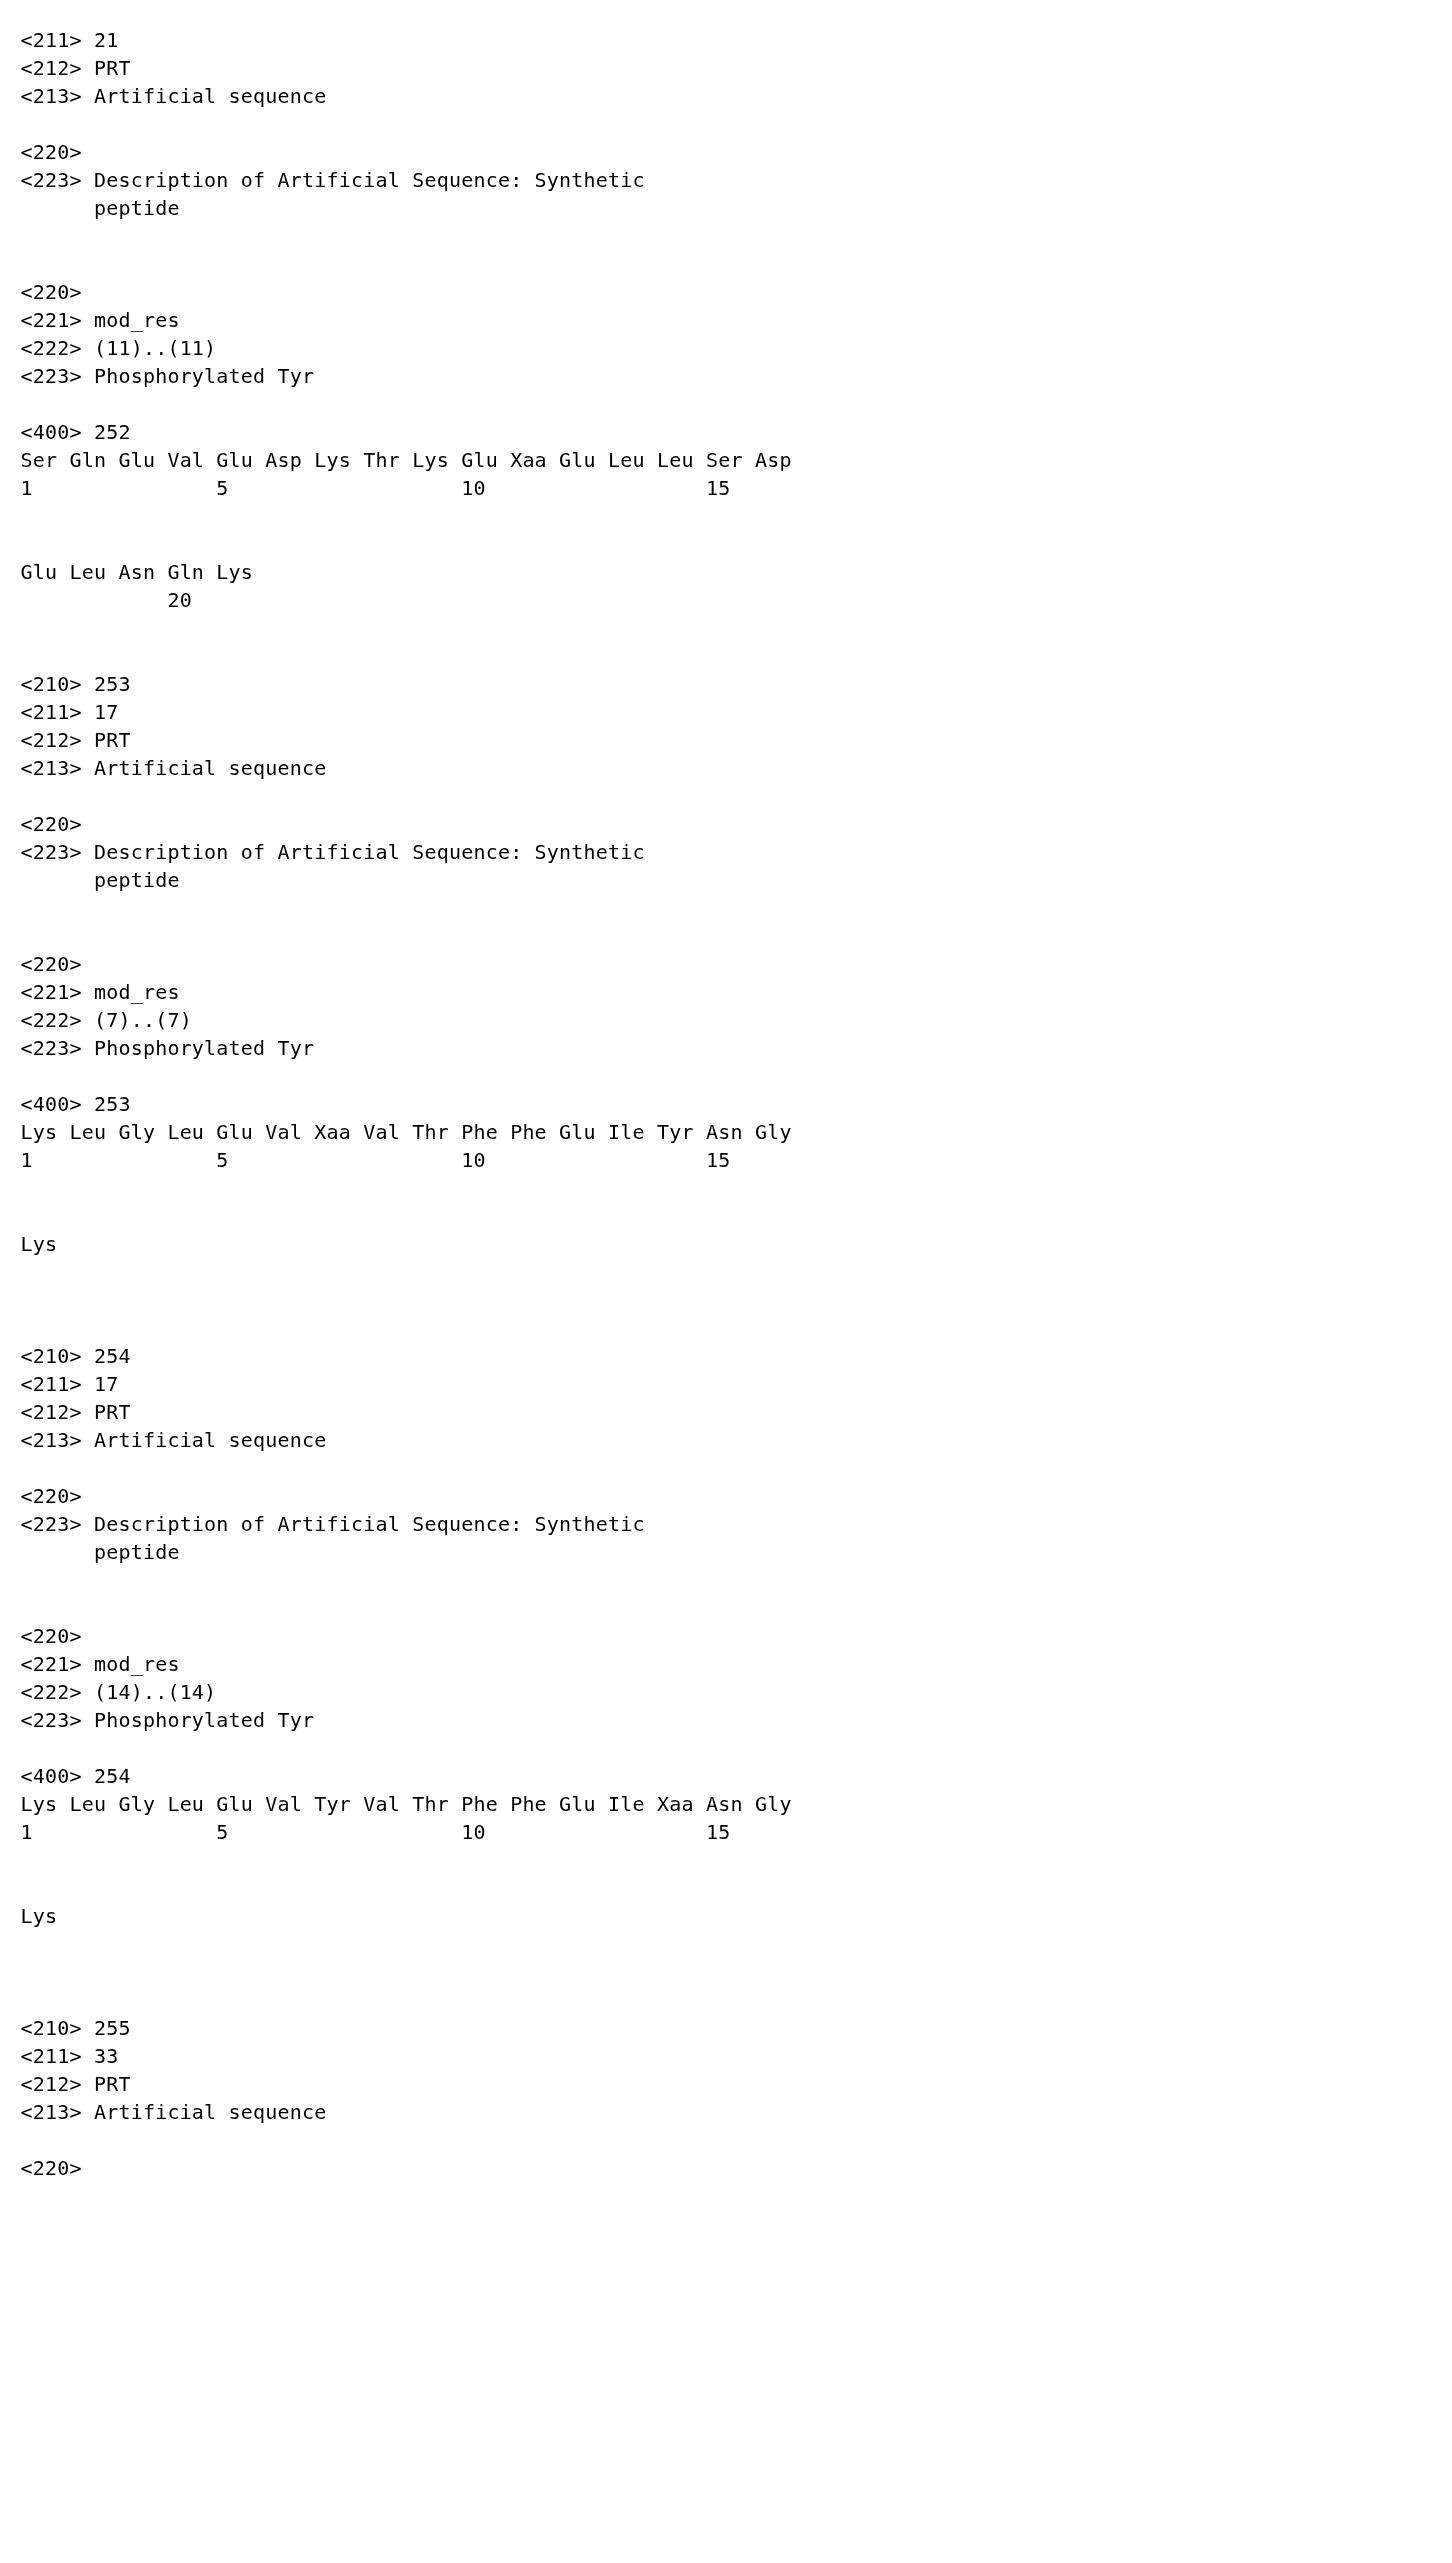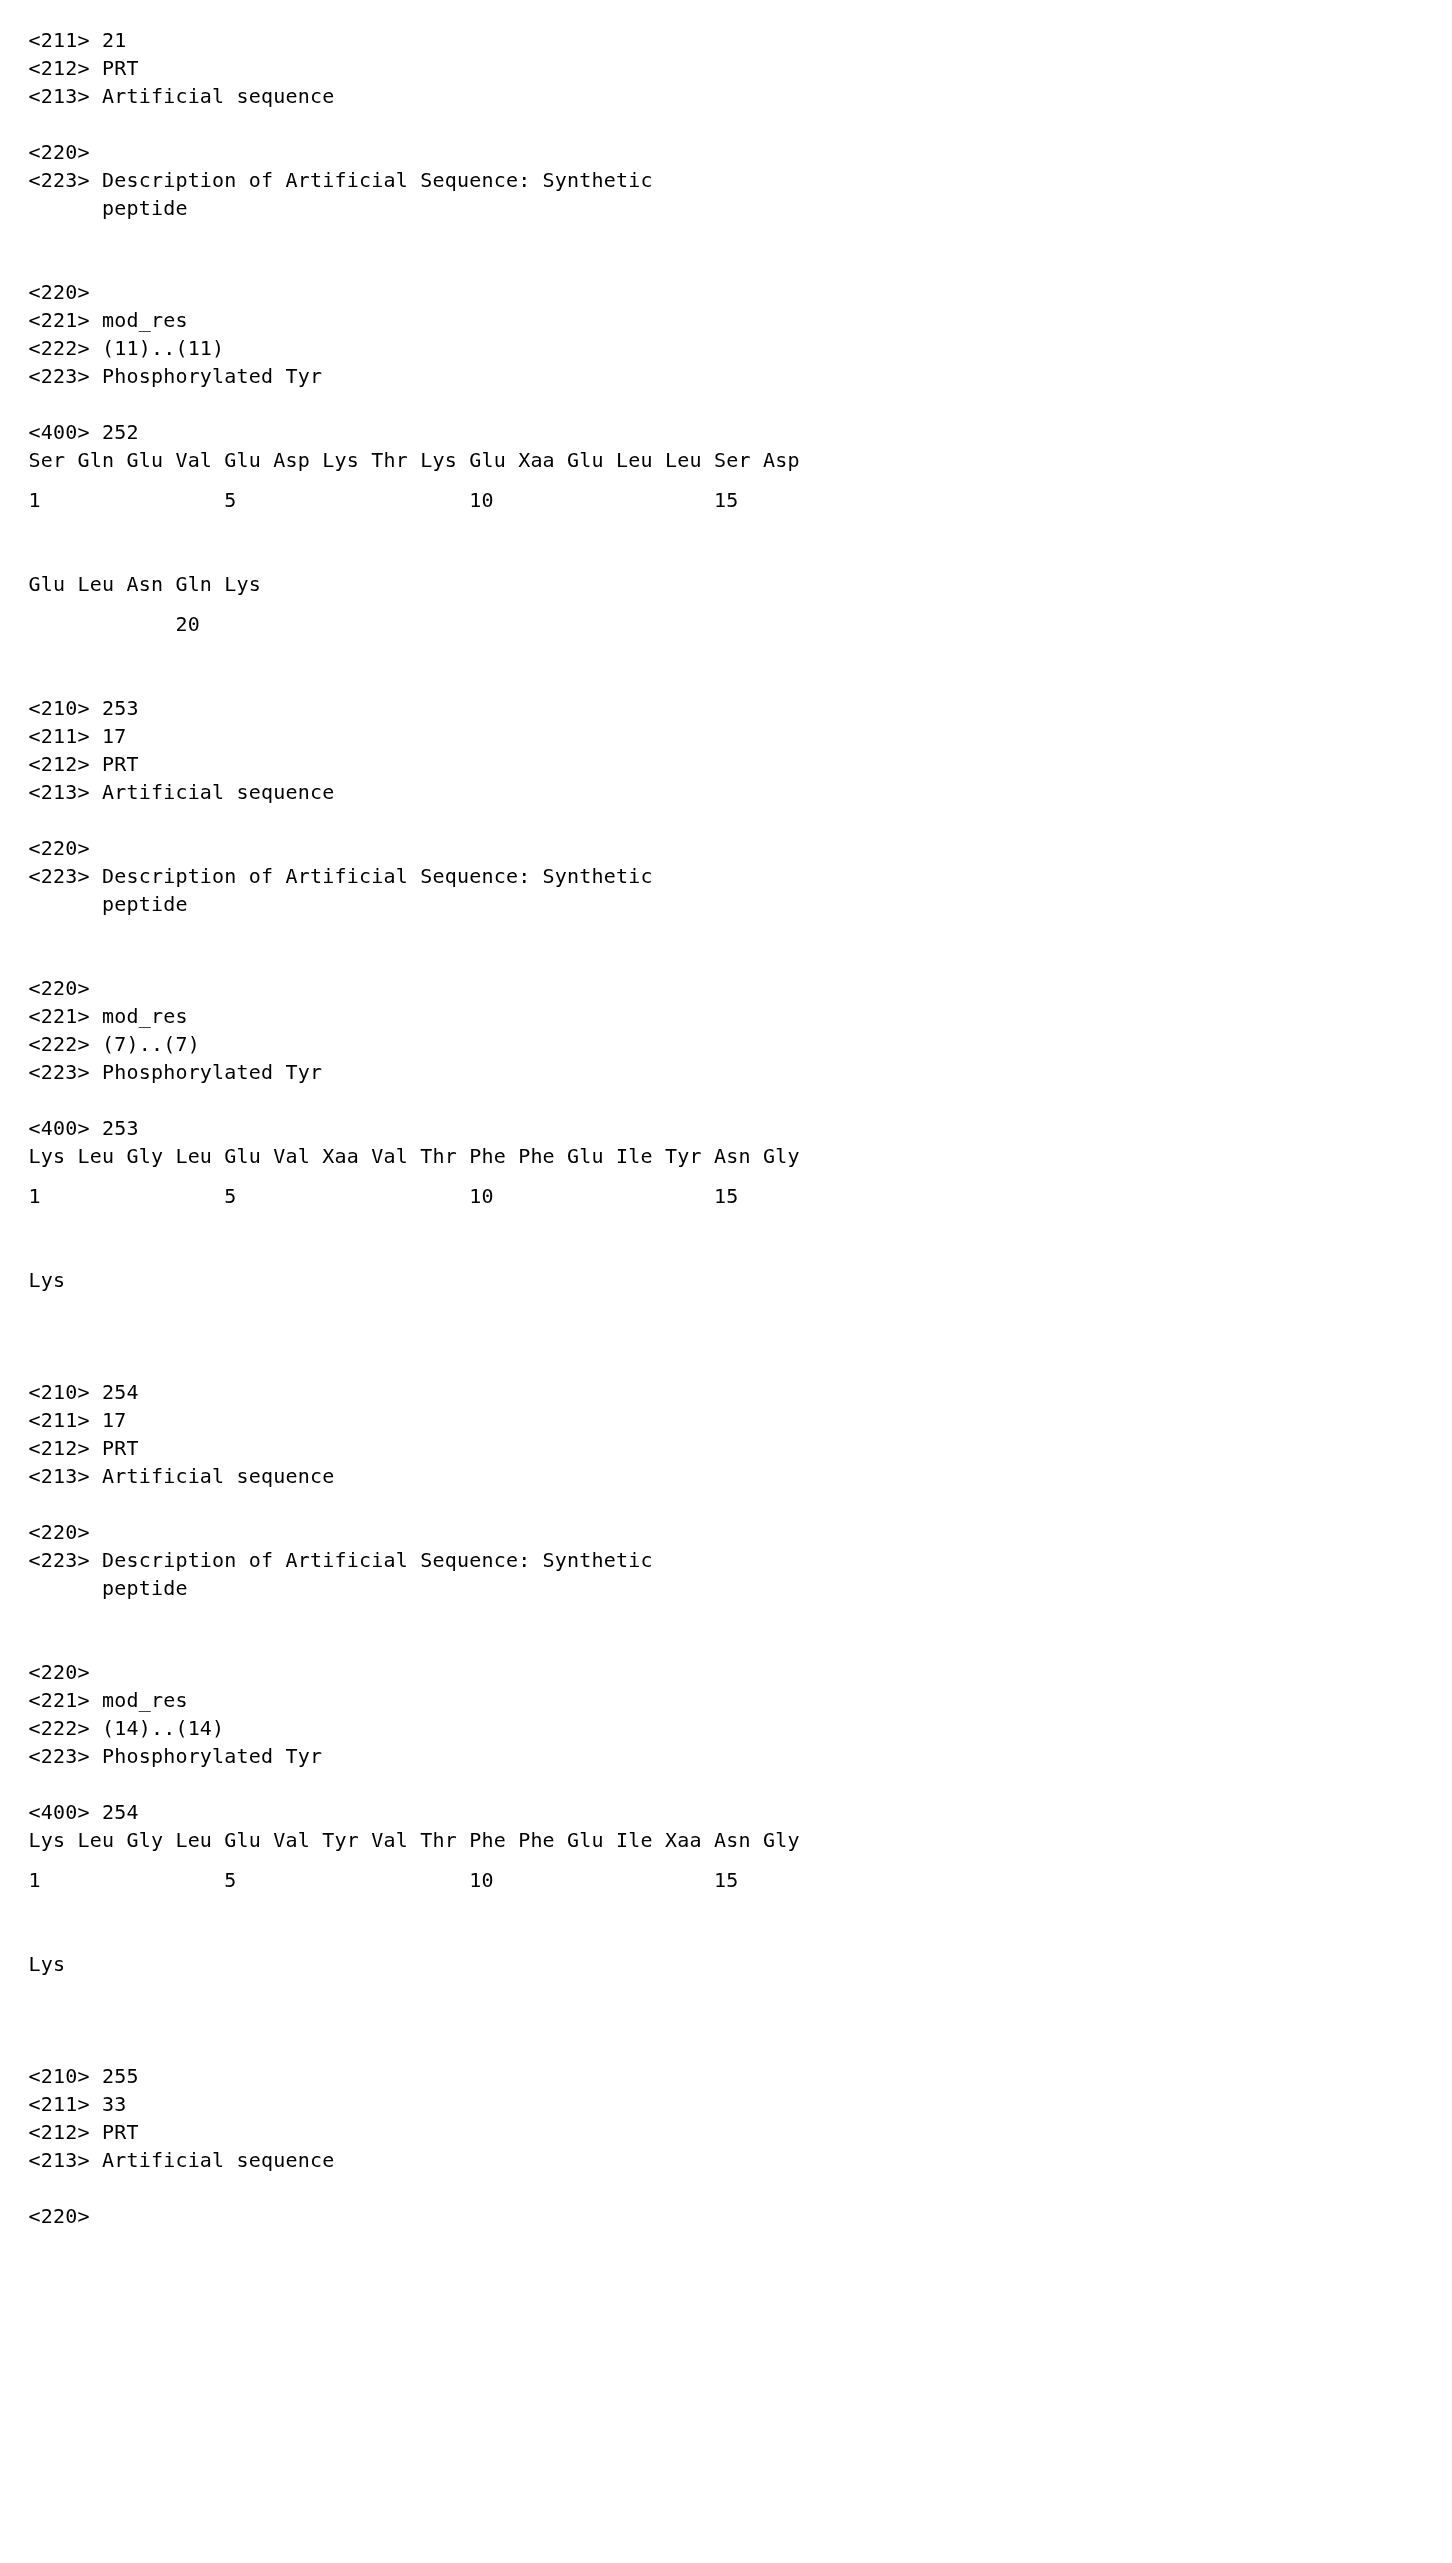--- a/index.html
+++ b/index.html
@@ -9,21 +9,21 @@
   }
   body {
     width: 1452px;
     min-height: 2563px;
     font-family: "DejaVu Sans Mono", monospace;
   }
   .page {
     position: relative;
     width: 1452px;
     min-height: 2563px;
-    padding: 26px 0 0 8px;
+    padding: 26px 0 0 0;
     box-sizing: border-box;
   }
   .doc {
     margin-left: 20.5px;
     margin-right: 20.5px;
     font-family: "DejaVu Sans Mono", monospace;
     font-size: 20px;
     line-height: 28px;
     color: #000000;
     letter-spacing: 0.2px;
@@ -33,21 +33,20 @@
     white-space: pre;
     min-height: 28px;
   }
   .seq-row {
     white-space: pre;
     min-height: 28px;
   }
   .num-row {
     white-space: pre;
     min-height: 28px;
-    margin-top: 12px;
   }
 </style>
 </head>
 <body>
 
 <div class="page">
   <div class="doc" id="doc"><div class="line">&lt;211&gt; 21</div><div class="line">&lt;212&gt; PRT</div><div class="line">&lt;213&gt; Artificial sequence</div><div class="line"></div><div class="line">&lt;220&gt;</div><div class="line">&lt;223&gt; Description of Artificial Sequence: Synthetic</div><div class="line">      peptide</div><div class="line"></div><div class="line"></div><div class="line">&lt;220&gt;</div><div class="line">&lt;221&gt; mod_res</div><div class="line">&lt;222&gt; (11)..(11)</div><div class="line">&lt;223&gt; Phosphorylated Tyr</div><div class="line"></div><div class="line">&lt;400&gt; 252</div><div class="seq-row">Ser Gln Glu Val Glu Asp Lys Thr Lys Glu Xaa Glu Leu Leu Ser Asp</div><div class="num-row">1               5                   10                  15</div><div class="line"></div><div class="line"></div><div class="seq-row">Glu Leu Asn Gln Lys</div><div class="num-row">            20</div><div class="line"></div><div class="line"></div><div class="line">&lt;210&gt; 253</div><div class="line">&lt;211&gt; 17</div><div class="line">&lt;212&gt; PRT</div><div class="line">&lt;213&gt; Artificial sequence</div><div class="line"></div><div class="line">&lt;220&gt;</div><div class="line">&lt;223&gt; Description of Artificial Sequence: Synthetic</div><div class="line">      peptide</div><div class="line"></div><div class="line"></div><div class="line">&lt;220&gt;</div><div class="line">&lt;221&gt; mod_res</div><div class="line">&lt;222&gt; (7)..(7)</div><div class="line">&lt;223&gt; Phosphorylated Tyr</div><div class="line"></div><div class="line">&lt;400&gt; 253</div><div class="seq-row">Lys Leu Gly Leu Glu Val Xaa Val Thr Phe Phe Glu Ile Tyr Asn Gly</div><div class="num-row">1               5                   10                  15</div><div class="line"></div><div class="line"></div><div class="seq-row">Lys</div><div class="line"></div><div class="line"></div><div class="line"></div><div class="line">&lt;210&gt; 254</div><div class="line">&lt;211&gt; 17</div><div class="line">&lt;212&gt; PRT</div><div class="line">&lt;213&gt; Artificial sequence</div><div class="line"></div><div class="line">&lt;220&gt;</div><div class="line">&lt;223&gt; Description of Artificial Sequence: Synthetic</div><div class="line">      peptide</div><div class="line"></div><div class="line"></div><div class="line">&lt;220&gt;</div><div class="line">&lt;221&gt; mod_res</div><div class="line">&lt;222&gt; (14)..(14)</div><div class="line">&lt;223&gt; Phosphorylated Tyr</div><div class="line"></div><div class="line">&lt;400&gt; 254</div><div class="seq-row">Lys Leu Gly Leu Glu Val Tyr Val Thr Phe Phe Glu Ile Xaa Asn Gly</div><div class="num-row">1               5                   10                  15</div><div class="line"></div><div class="line"></div><div class="seq-row">Lys</div><div class="line"></div><div class="line"></div><div class="line"></div><div class="line">&lt;210&gt; 255</div><div class="line">&lt;211&gt; 33</div><div class="line">&lt;212&gt; PRT</div><div class="line">&lt;213&gt; Artificial sequence</div><div class="line"></div><div class="line">&lt;220&gt;</div></div>
 </div>
 
 

